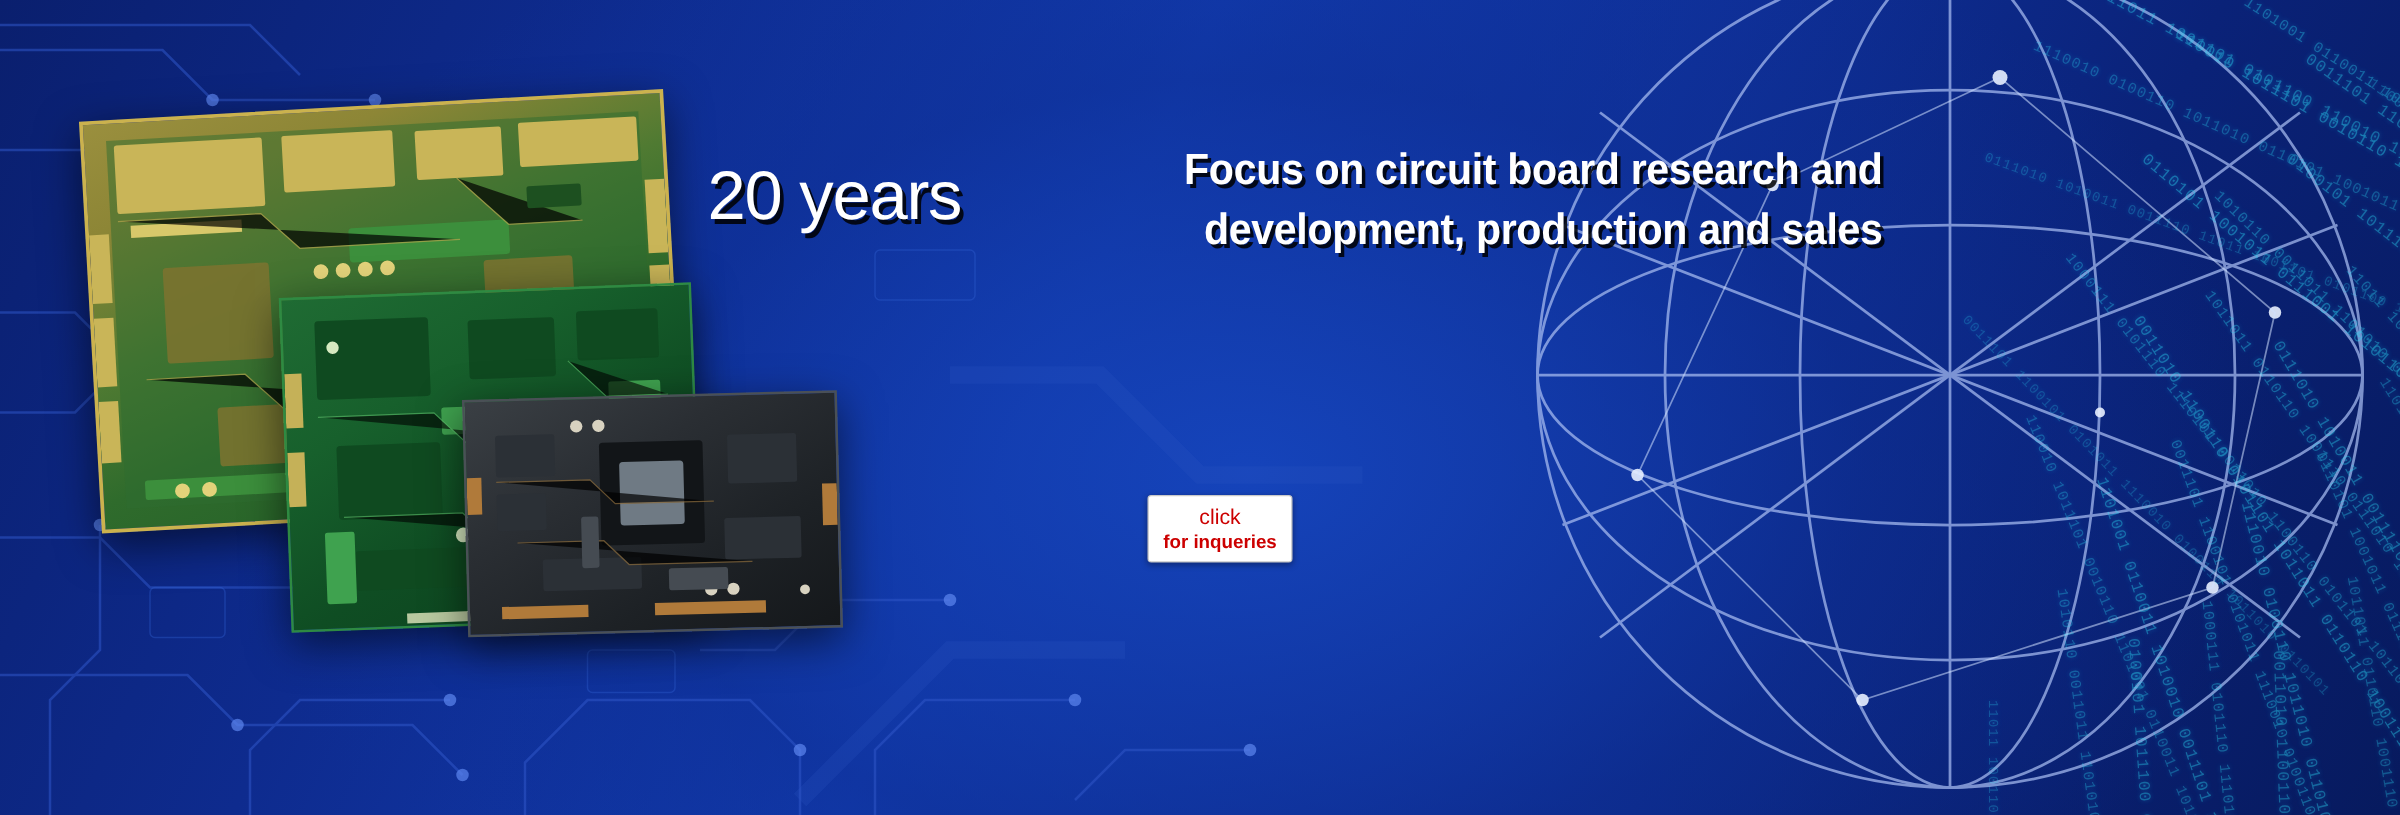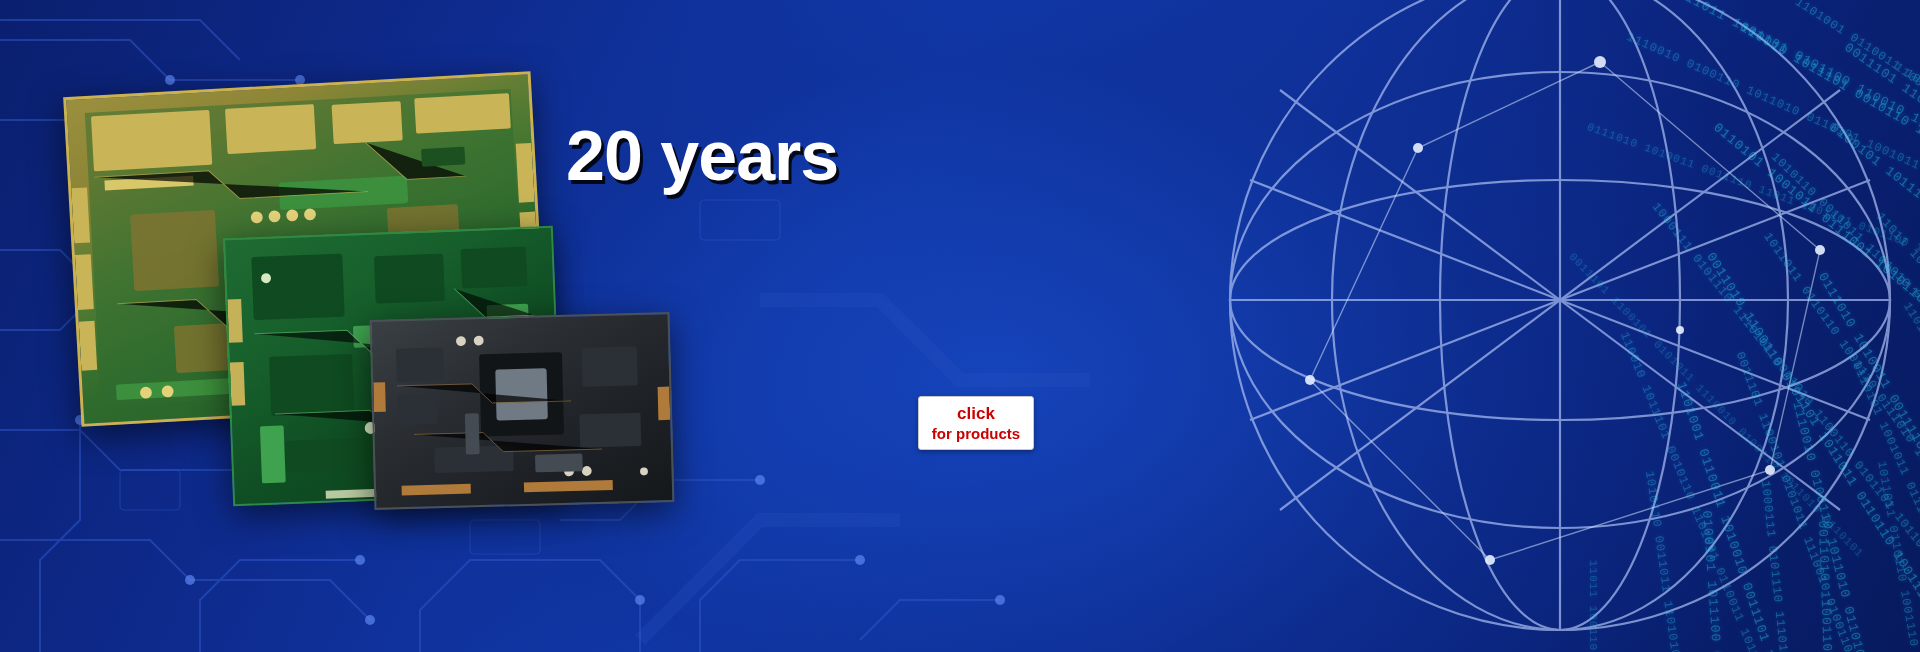--- a/index.html
+++ b/index.html
@@ -53,21 +53,21 @@
   .board svg{ width:100%; height:100%; display:block; }
 
   
   .text-block{ position:absolute; left:0; top:0; width:1920px; height:652px; }
 
   .headline-row{
     position:absolute; left:566px; top:108px; width:940px; height:100px;
   }
   .years{
     position:absolute; left:0; top:0;
-    font-size:70px; font-weight:bold; color:#ffffff; line-height:96px;
+    font-size:55px; font-weight:normal; color:#ffffff; line-height:96px;
     letter-spacing:-1px;
     text-shadow:3px 4px 0 rgba(0,0,0,.85);
     font-family:"Liberation Sans", sans-serif;
   }
   .headline-lines{
     position:absolute; left:340px; top:4px; width:600px;
     text-align:right;
   }
   .hl{
     font-size:35px; font-weight:bold; color:#ffffff; line-height:48px;
@@ -87,21 +87,21 @@
   }
 
   
   .cta{
     position:absolute; left:918px; top:396px; width:116px; height:54px;
     background:#ffffff; border:1px solid #c9c9c9; border-radius:3px;
     box-shadow:0 2px 5px rgba(0,0,0,.35);
     display:flex; flex-direction:column; align-items:center; justify-content:center;
     cursor:pointer;
   }
-  .cta-l1{ color:#cc0000; font-size:17px; font-weight:bold; line-height:20px; font-family:"Liberation Sans", sans-serif; }
+  .cta-l1{ color:#cc0000; font-size:17px; font-weight:normal; line-height:20px; font-family:"Liberation Sans", sans-serif; }
   .cta-l2{ color:#cc0000; font-size:15px; font-weight:bold; line-height:19px; font-family:"Liberation Sans", sans-serif; }
 </style>
 </head>
 <body>
 
 <div class="banner">
 
   <div class="circuit-left">
     <svg viewBox="0 0 1920 652" preserveAspectRatio="none" aria-hidden="true">
       <g stroke="#2f56c8" stroke-width="2" fill="none" opacity="0.55">
@@ -317,22 +317,26 @@
           <rect x="92" y="96" width="14" height="42" rx="2"></rect>
         </g>
       </svg>
     </div>
   </div>
 
   <div class="text-block">
 
     <div class="headline-row">
       <div class="years">20 years</div>
+      <div class="headline-lines">
+        <div class="hl">Focus on circuit board research and</div>
+        <div class="hl">development, production and sales</div>
+      </div>
     </div>
 
 
     <div class="cta">
       <span class="cta-l1">click</span>
-      <span class="cta-l2">for products</span>
+      <span class="cta-l2">for inqueries</span>
     </div>
 
   </div>
 </div>
 
 </body></html>

